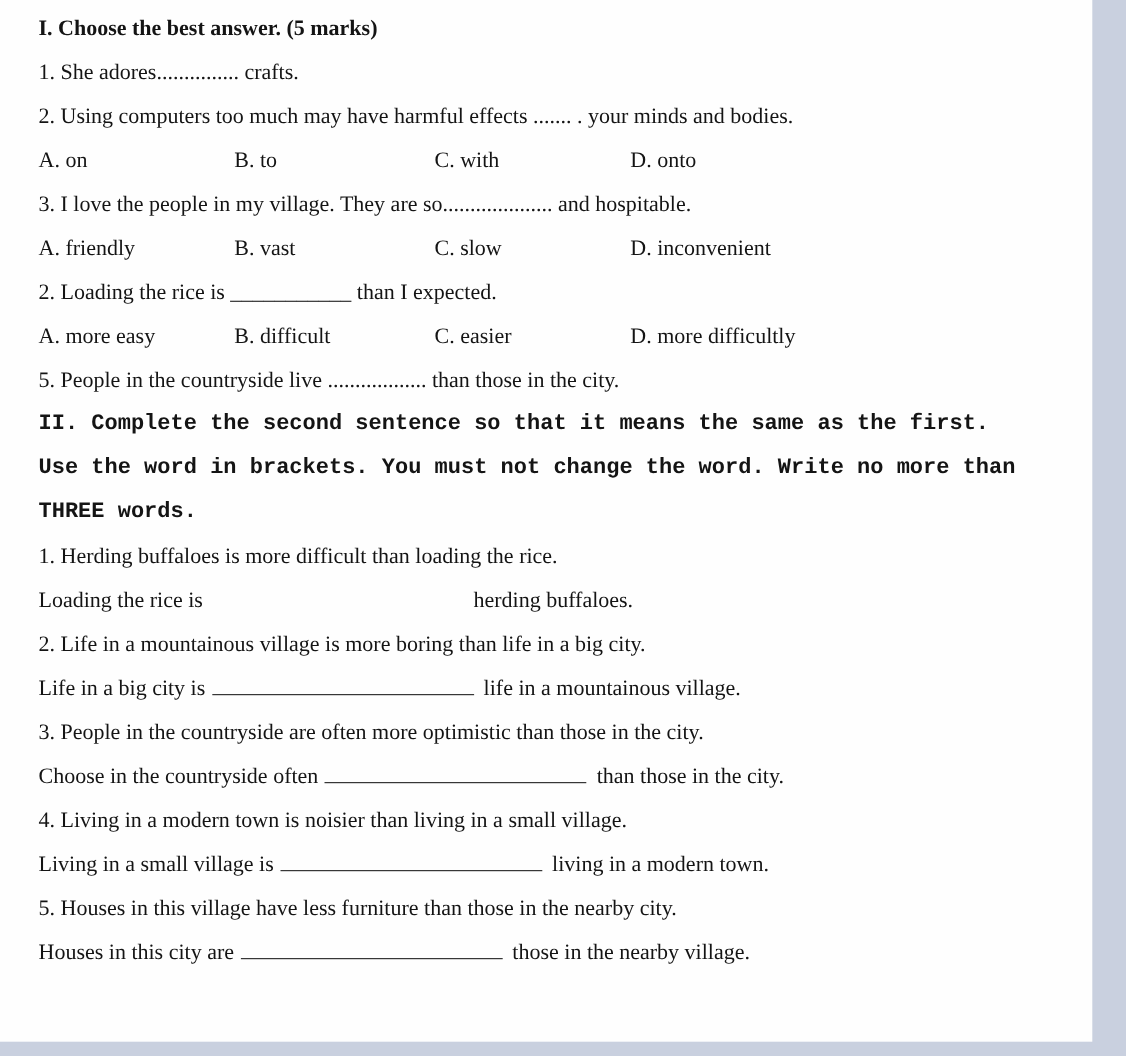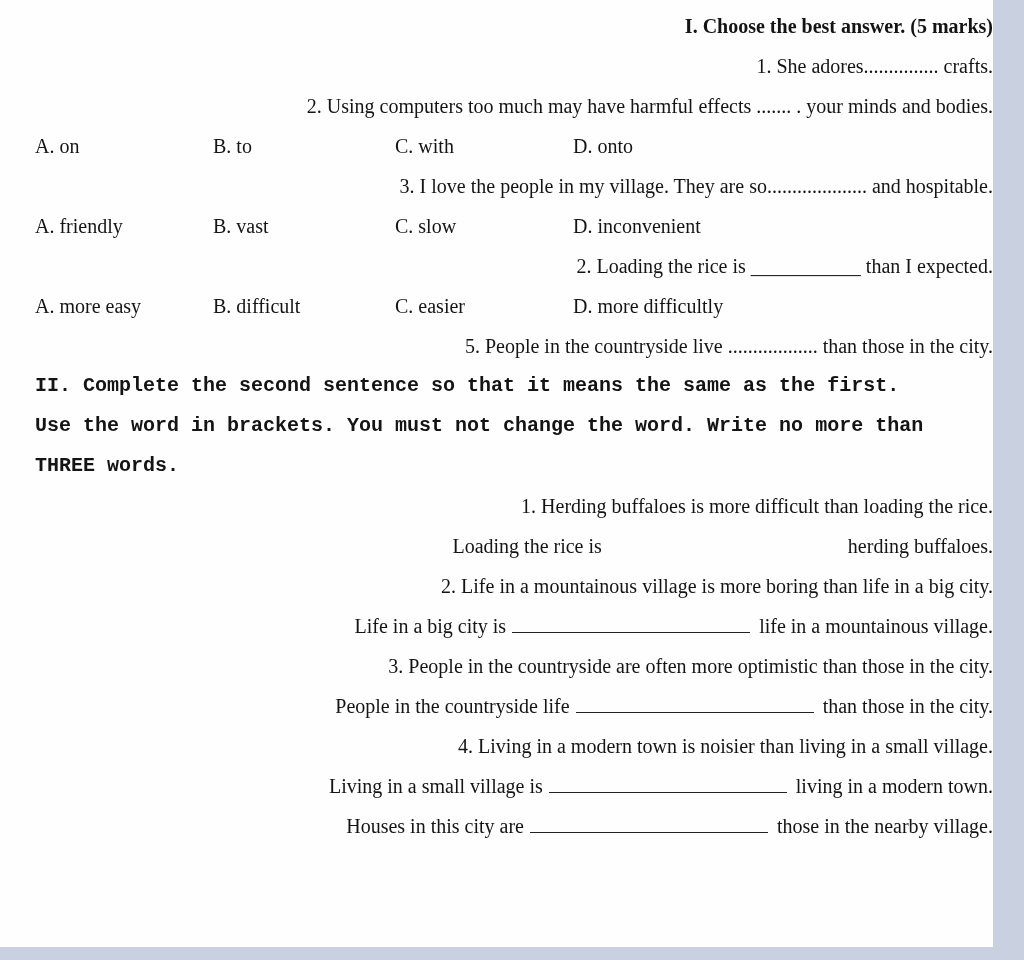--- a/index.html
+++ b/index.html
@@ -20,21 +20,20 @@
     background: #fefefe;
     color: #141414;
     padding: 6px 0 0 35px;
     box-sizing: border-box;
     font-size: 20px;
   }
   .line {
     line-height: 40px;
     height: 40px;
     white-space: nowrap;
-    text-align: right;
   }
   .heading {
     font-weight: bold;
   }
   .heading-wrap {
     line-height: 40px;
     font-weight: bold;
     width: 912px;
     white-space: normal;
     font-family: Liberation Mono, monospace;
@@ -101,25 +100,26 @@
     <span>Loading the rice is</span><span class="gap"></span><span>herding buffaloes.</span>
   </div>
 
   <div class="line">2. Life in a mountainous village is more boring than life in a big city.</div>
   <div class="line">
     <span>Life in a big city is</span><span class="blank"></span><span>life in a mountainous village.</span>
   </div>
 
   <div class="line">3. People in the countryside are often more optimistic than those in the city.</div>
   <div class="line">
-    <span>People in the countryside life</span><span class="blank"></span><span>than those in the city.</span>
+    <span>Choose in the countryside often</span><span class="blank"></span><span>than those in the city.</span>
   </div>
 
   <div class="line">4. Living in a modern town is noisier than living in a small village.</div>
   <div class="line">
     <span>Living in a small village is</span><span class="blank"></span><span>living in a modern town.</span>
   </div>
 
+  <div class="line">5. Houses in this village have less furniture than those in the nearby city.</div>
   <div class="line">
     <span>Houses in this city are</span><span class="blank"></span><span>those in the nearby village.</span>
   </div>
 
 </div>
 
 </body></html>

